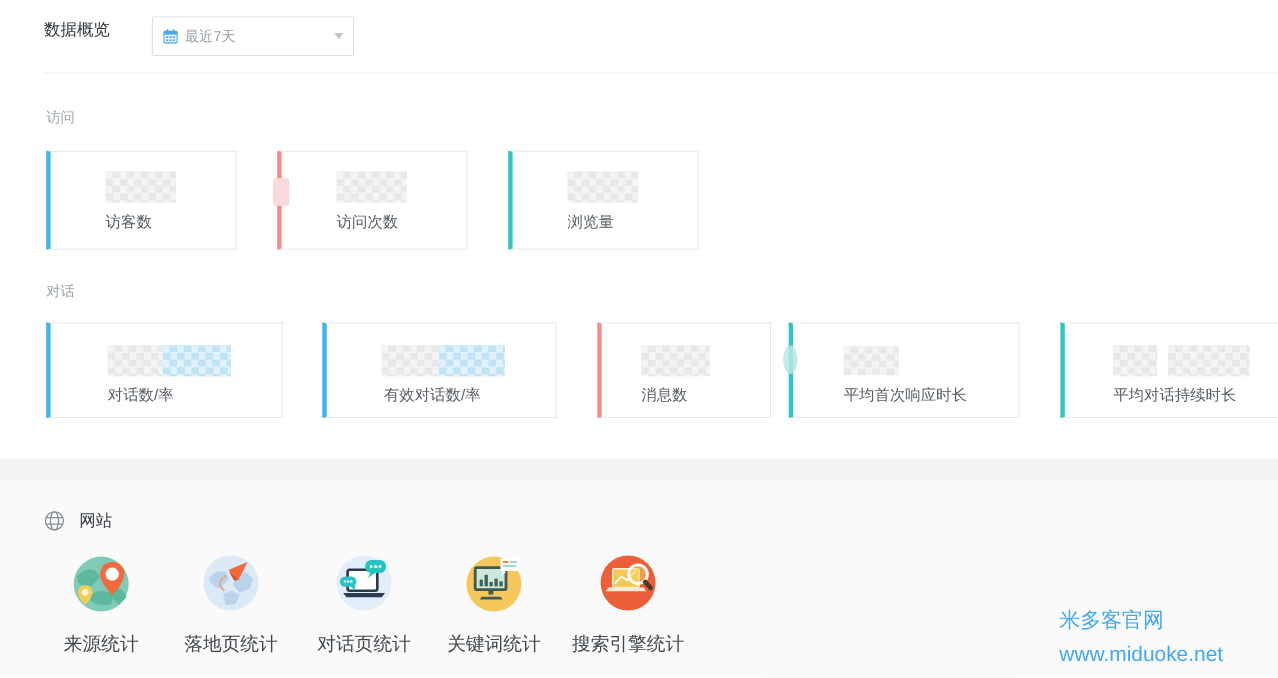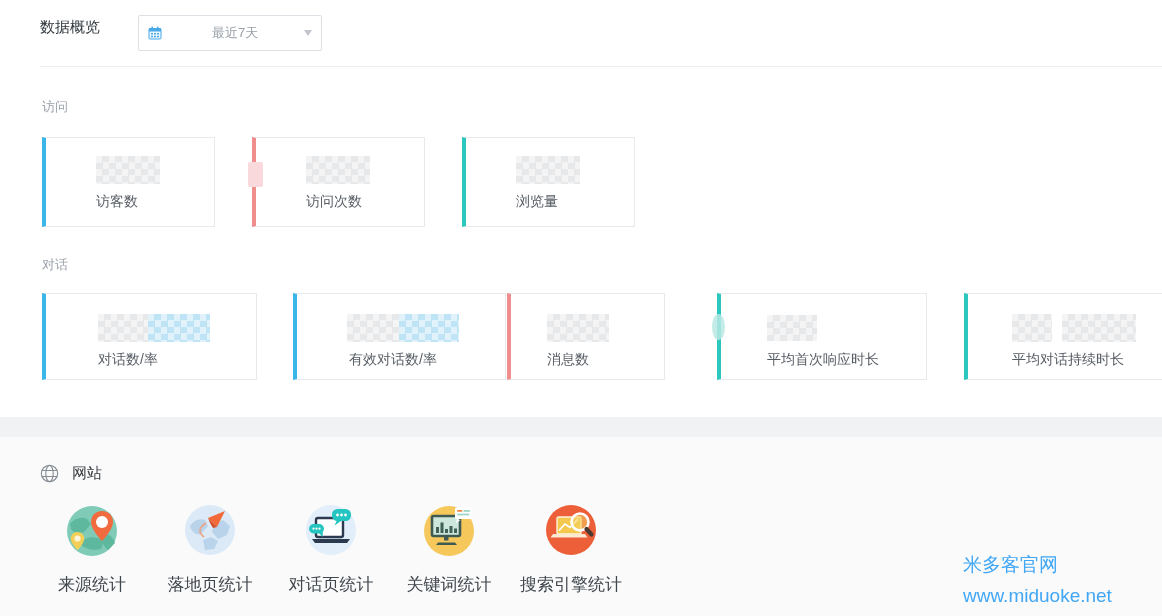--- a/index.html
+++ b/index.html
@@ -3,42 +3,42 @@
 <meta charset="utf-8">
 <style>
   html,body{margin:0;padding:0;}
   body{font-family:"Liberation Sans",sans-serif;background:#fff;}
   .page{position:relative;width:1162px;height:616px;background:#fff;overflow:hidden;}
 
   
   .page-title{position:absolute;left:40px;top:18px;font-size:15px;font-weight:400;color:#2f353b;}
   .date-dropdown{position:absolute;left:138px;top:15px;width:184px;height:25px;box-sizing:border-box;
     border:1px solid #dcdfe3;border-radius:2px;background:#fff;display:flex;align-items:center;
-    padding:17px 9px;cursor:pointer;gap:44px;}
+    padding:17px 9px;cursor:pointer;}
   .date-dropdown .cal{margin-right:6px;display:flex;}
   .date-dropdown .val{flex:1;font-size:13px;color:#99a0a8;}
   .caret{width:0;height:0;border-left:4.5px solid transparent;border-right:4.5px solid transparent;
     border-top:6px solid #c2c6cc;}
   .head-divider{position:absolute;left:40px;top:66px;width:1122px;height:1px;background:#eaedef;}
 
   
   .section-label{position:absolute;font-size:13px;color:#9ba2aa;}
   .sec-visit{left:42px;top:98px;}
   .sec-chat{left:42px;top:256px;}
 
   .card{position:absolute;box-sizing:border-box;background:#fff;border:1px solid #e7eaed;
     border-left:4px solid #3ab6e8;}
   .r1{top:137px;height:90px;width:173px;text-align:right;}
   .r1c1{left:42px;}
   .r1c2{left:252px;}
   .r1c3{left:462px;}
   .r2{top:293px;height:87px;}
   .r2c1{left:42px;width:215px;}
   .r2c2{left:293px;width:213px;}
-  .r2c3{left:507px;width:158px;padding-left:48px;}
+  .r2c3{left:543px;width:158px;padding-left:48px;}
   .r2c4{left:717px;width:210px;}
   .r2c5{left:964px;width:240px;}
 
   .card-label{position:absolute;font-size:14px;color:#575d64;white-space:nowrap;}
   .r1 .card-label{top:55px;left:50px;}
   .r2 .card-label{top:57px;left:52px;}
   .r2c3 .card-label{left:36px;}
   .r2c4 .card-label{left:46px;}
   .r2c5 .card-label{left:44px;}
 

